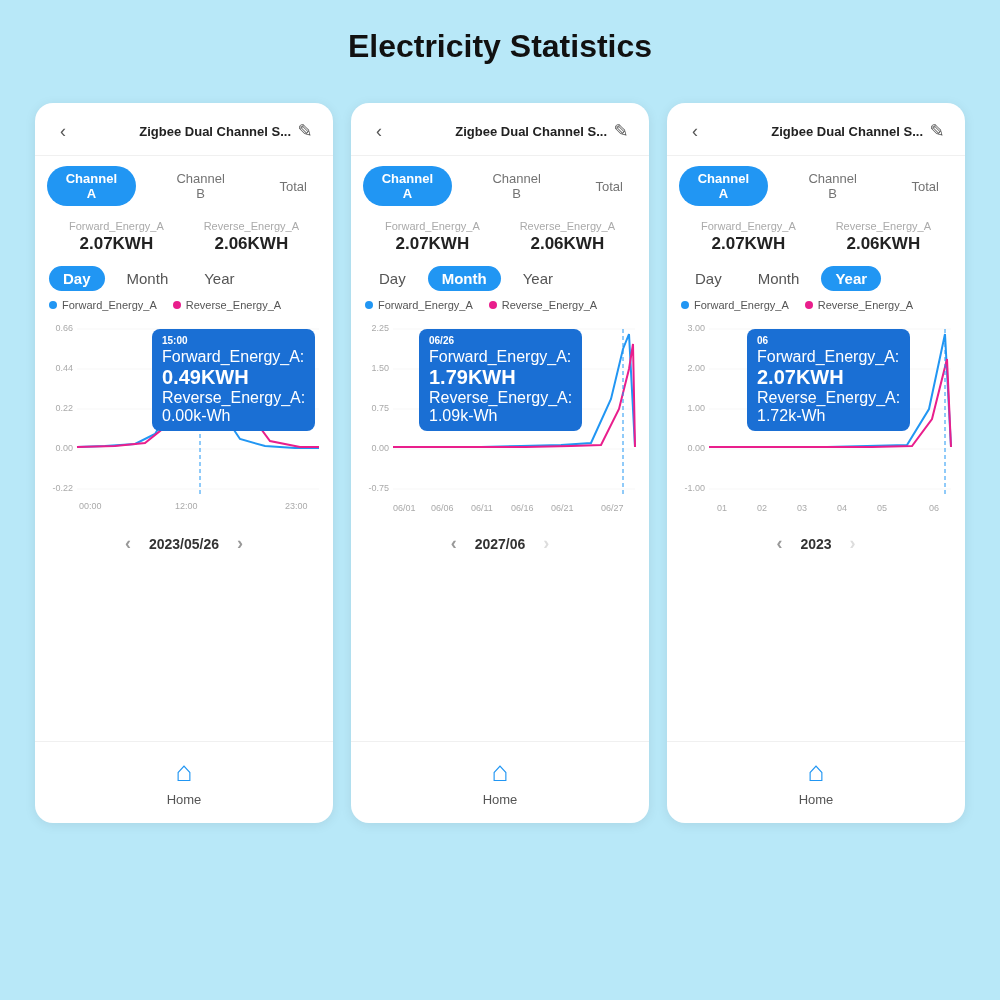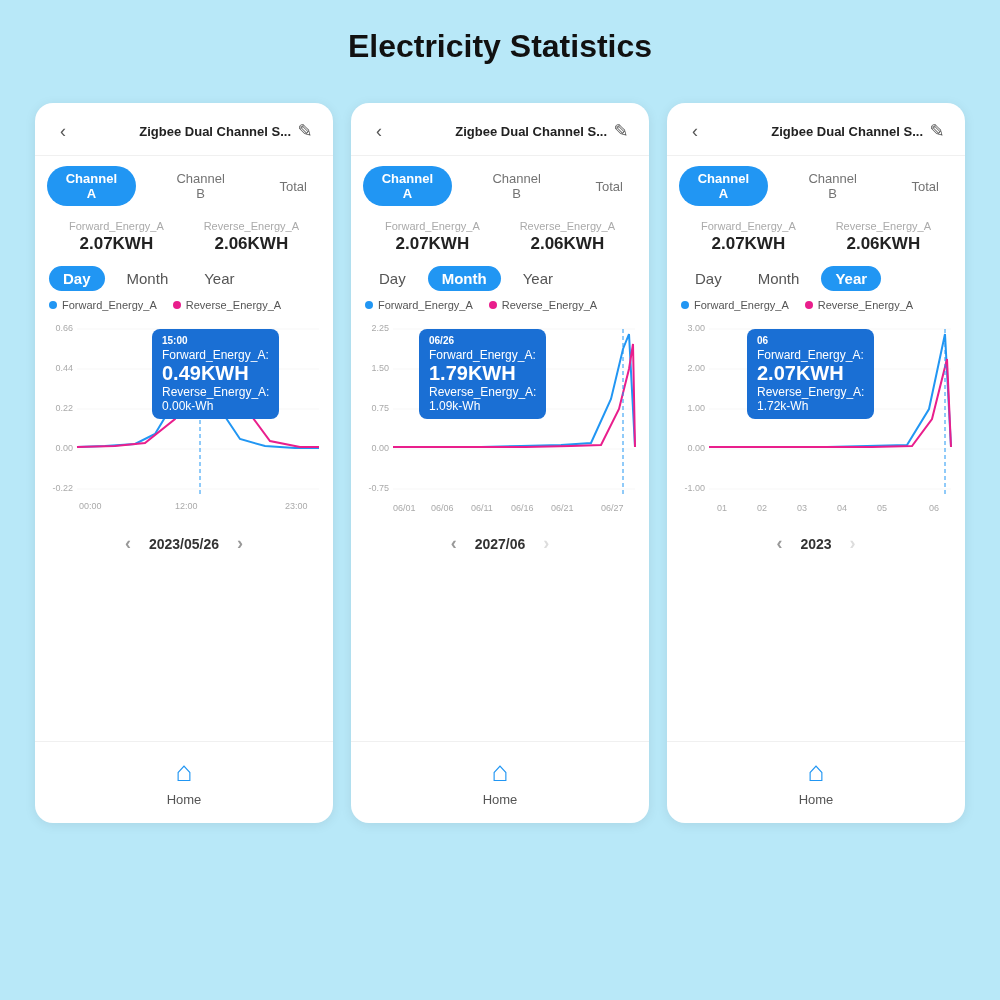--- a/index.html
+++ b/index.html
@@ -169,21 +169,21 @@
     .tooltip-box .tooltip-time {
       font-size: 10px;
       margin-bottom: 2px;
       font-weight: 600;
     }
     .tooltip-box .tooltip-val {
       font-size: 20px;
       font-weight: 800;
     }
     .tooltip-box .tooltip-sub {
-      font-size: 12px;
+      font-size: 16px;
     }
     .nav-row {
       display: flex;
       align-items: center;
       justify-content: center;
       gap: 18px;
       padding: 10px;
       font-size: 14px;
       font-weight: 600;
       color: #333;

